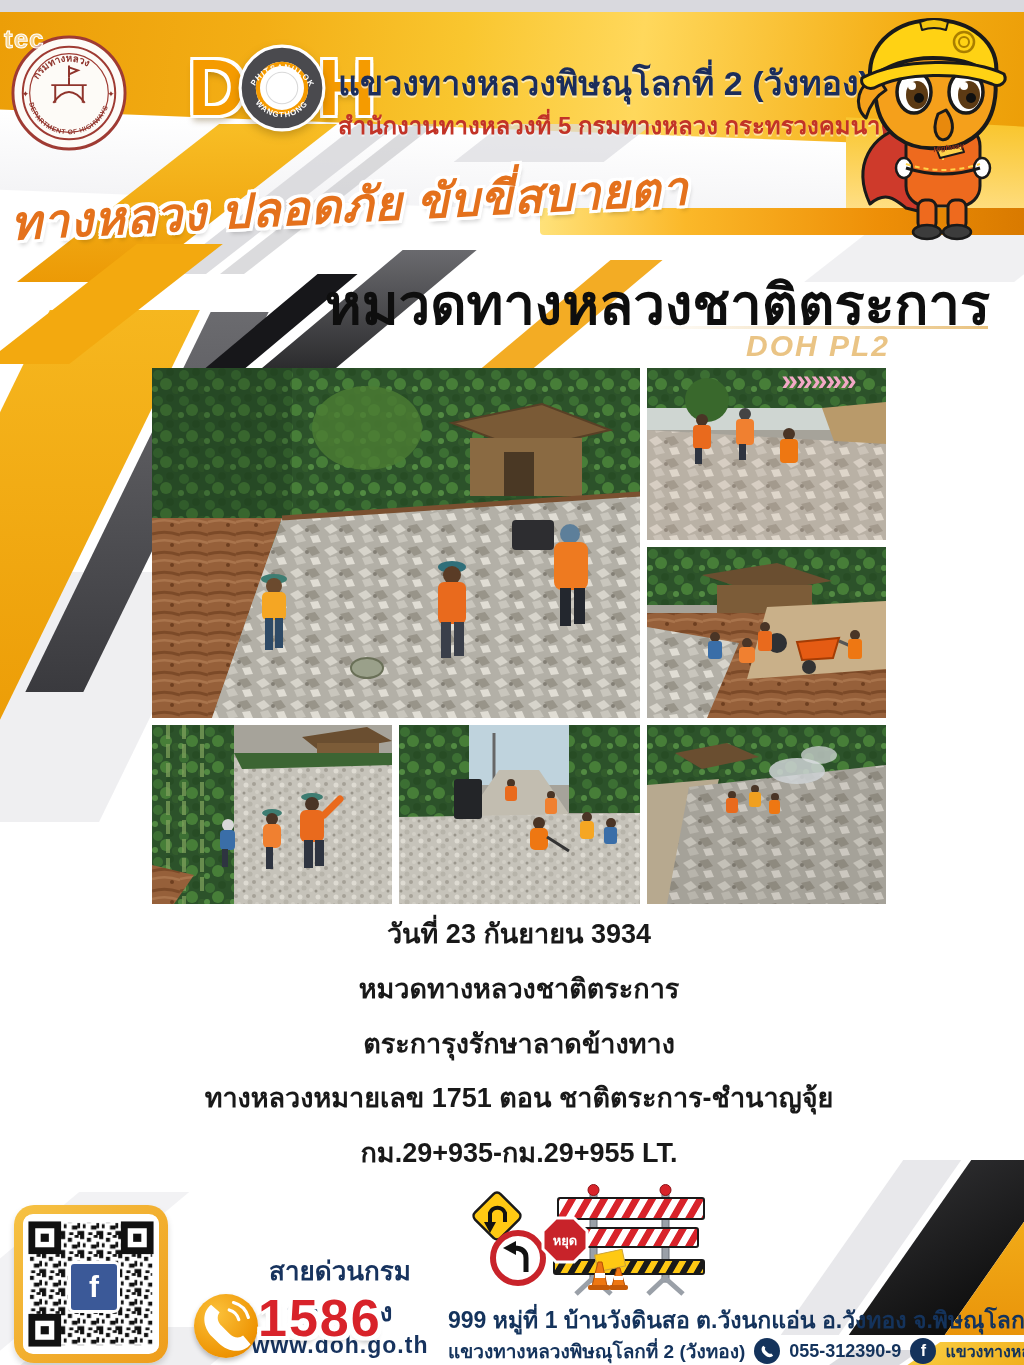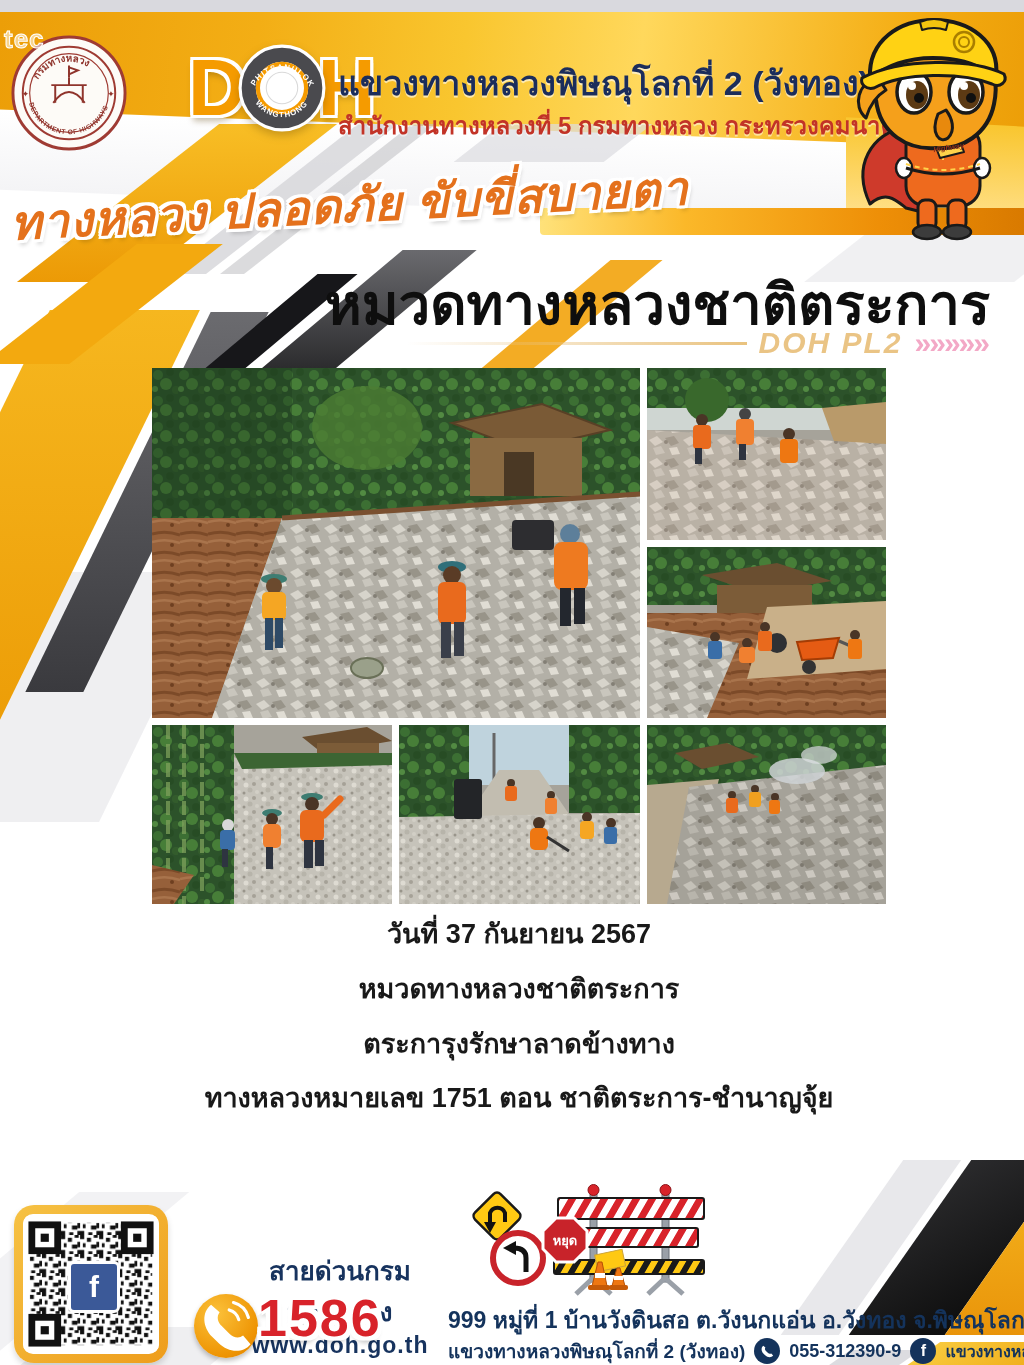--- a/index.html
+++ b/index.html
@@ -55,21 +55,21 @@
     background:linear-gradient(90deg,#F8C93C,#EC9C06);}
   
   .slogan{left:10px;top:156px;z-index:4;font-size:47px;font-weight:800;font-style:italic;color:#E4711C;
     transform:rotate(-3deg);white-space:nowrap;letter-spacing:1px;
     text-shadow:-3px -3px 0 #fff,3px -3px 0 #fff,-3px 3px 0 #fff,3px 3px 0 #fff,0 -3px 0 #fff,0 3px 0 #fff,-3px 0 0 #fff,3px 0 0 #fff,2px 5px 4px rgba(0,0,0,.18);}
   .stand-bar{left:540px;top:196px;width:484px;height:27px;z-index:3;border-radius:4px 0 0 4px;
     background:linear-gradient(90deg,#FFE27A,#FBB829 30%,#EE8F07 70%,#D97A00);}
   
   .sec-title{right:34px;top:248px;z-index:3;font-size:56px;font-weight:800;color:#0e0e0e;white-space:nowrap;
     letter-spacing:0;}
-  .sec-row{right:36px;top:314px;z-index:3;display:flex;align-items:center;gap:12px;}
+  .sec-row{right:36px;top:314px;z-index:3;display:flex;align-items:center;flex-direction:column;}
   .sec-line{width:340px;height:3px;background:linear-gradient(90deg,rgba(233,194,126,0),#E9C27E);}
   .sec-code{font-size:30px;font-weight:800;font-style:italic;color:#EAC485;letter-spacing:2px;}
   .sec-chev{font-size:30px;font-weight:800;color:#F3A8C6;letter-spacing:-2px;}
   
   .collage{left:152px;top:356px;width:734px;height:536px;z-index:2;background:#fff;}
   .photo{position:absolute;overflow:hidden;background:#a6a39a;}
   .photo svg{display:block;width:100%;height:100%;}
   .p1{left:0;top:0;width:488px;height:350px;}
   .p2{left:495px;top:0;width:239px;height:172px;}
   .p3{left:495px;top:179px;width:239px;height:171px;}
@@ -418,24 +418,25 @@
           <circle cx="108" cy="64" r="4" fill="#4a3526"></circle>
             <rect x="102" y="67" width="12" height="15" rx="3" fill="#F0A020"></rect>
           <circle cx="128" cy="72" r="4" fill="#4a3526"></circle>
             <rect x="122" y="75" width="11" height="14" rx="3" fill="#EE7712"></rect>
         </g>
       </svg>
     </div>
   </div>
 
   <div class="abs details">
-    <div>วันที่ 37 กันยายน 2567</div>
+    <div>วันที่ 23 กันยายน 3934</div>
     <div>หมวดทางหลวงชาติตระการ</div>
     <div>ตระการุงรักษาลาดข้างทาง</div>
     <div>ทางหลวงหมายเลข 1751 ตอน ชาติตระการ-ชำนาญจุ้ย</div>
+    <div>กม.29+935-กม.29+955 LT.</div>
   </div>
 
   <div class="abs st st-f1"></div>
   <div class="abs st st-f2"></div>
   <div class="abs st fc-gray"></div>
   <div class="abs st fc-black"></div>
   <div class="abs st fc-amber"></div>
   <div class="abs st fc-bot-g"></div>
   <div class="abs st fc-bot-a"></div>
 

